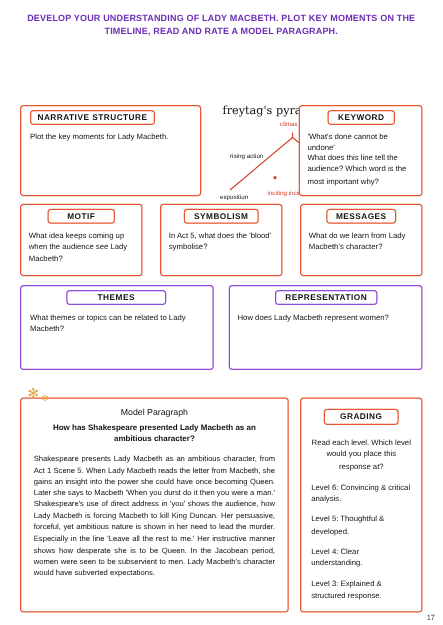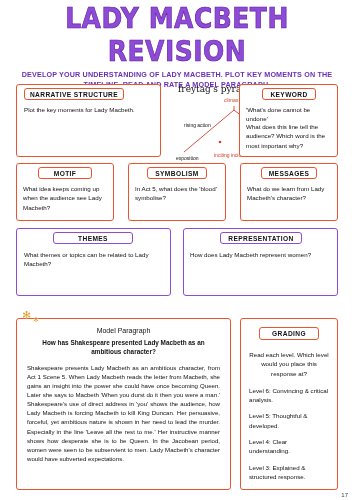--- a/index.html
+++ b/index.html
@@ -95,23 +95,20 @@
   }
 
   
   .sparkle{position:absolute;color:#e8a33d;font-size:11px;line-height:1;}
 </style>
 </head>
 <body>
 
 <div class="page">
 
-  <div class="title-wrap">
-    <span class="title">LADY MACBETH REVISION</span>
-  </div>
   <div class="subtitle">DEVELOP YOUR UNDERSTANDING OF LADY MACBETH. PLOT KEY MOMENTS ON THE TIMELINE, READ AND RATE A MODEL PARAGRAPH.</div>
 
   <div class="box" style="left:16px;top:84px;width:145px;height:73px;"></div>
   <div class="hdr" style="left:24px;top:88px;width:100px;">NARRATIVE STRUCTURE</div>
   <div class="bodytext" style="left:24px;top:105px;width:120px;">Plot the key moments for Lady Macbeth.</div>
 
   <div class="pyr-title" style="left:178px;top:84px;">freytag's pyramid</div>
 
   <svg class="pyr-svg" style="left:170px;top:96px;" width="140" height="62" viewBox="0 0 140 62">
     <polyline points="14,56 64,14 110,50" fill="none" stroke="#d1402a" stroke-width="0.9"></polyline>

